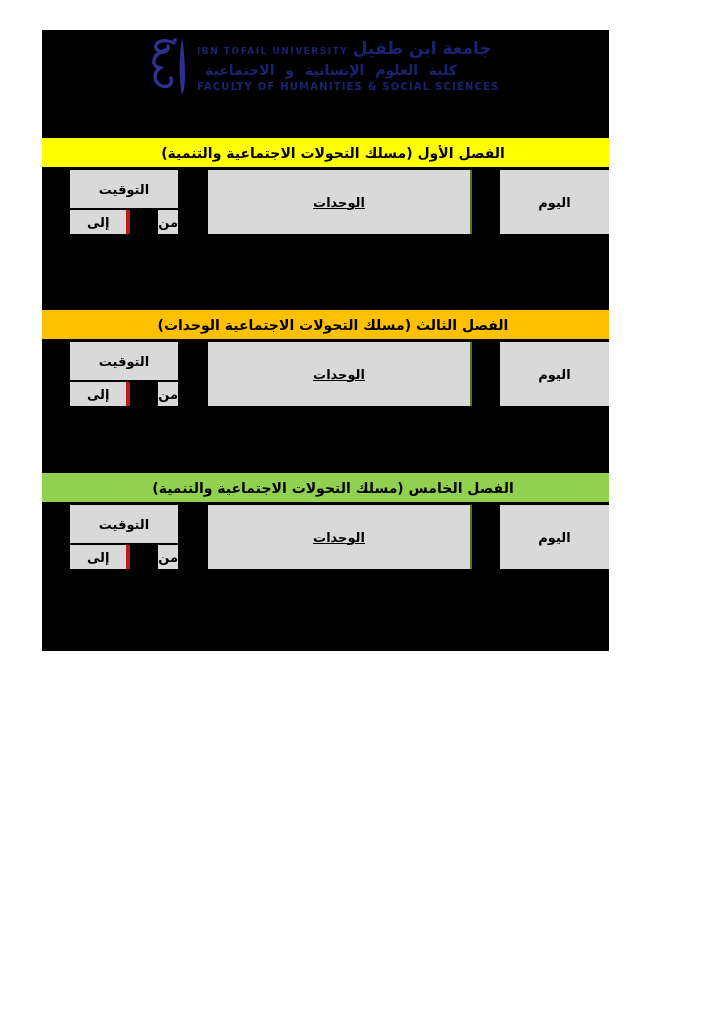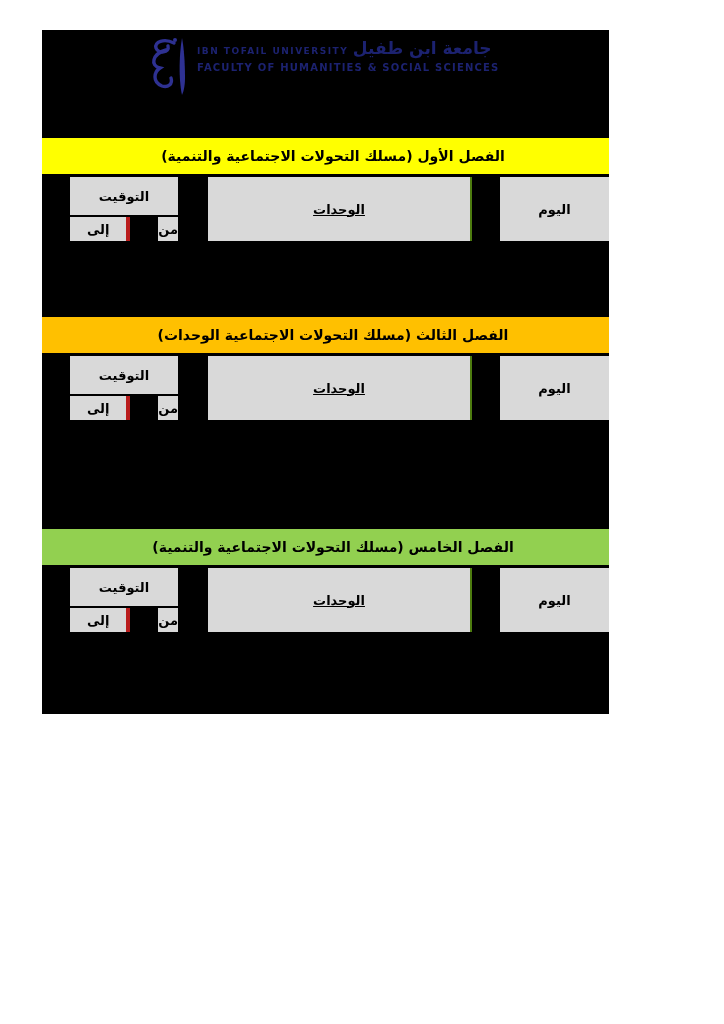--- a/index.html
+++ b/index.html
@@ -28,21 +28,21 @@
     white-space: nowrap; margin-bottom: 4px;
   }
   .ht-line1 .ar { font-size: 17px; letter-spacing: 0; }
   .ht-line2 {
     font-size: 14px; font-weight: bold; direction: rtl;
     word-spacing: 6px; margin-bottom: 3px;
   }
   .ht-line3 { font-size: 10px; font-weight: bold; letter-spacing: 1.2px; white-space: nowrap; }
   
   .band {
-    height: 36px;
+    height: 29px;
     display: flex; align-items: center; justify-content: center;
     font-size: 14px; font-weight: bold; color: #000;
     direction: rtl;
     padding-left: 15px;
   }
   
   .thead {
     height: 70px; display: flex;
     border-top: 3px solid #000; border-bottom: 3px solid #000;
   }
@@ -76,20 +76,21 @@
       <path d="M30 7 C20 2 10 6 12 12 C14 18 26 17 24 10" stroke="#2e3192" stroke-width="3.4" fill="none" stroke-linecap="round"></path>
       <path d="M22 14 C8 18 6 30 16 32 C10 36 8 46 18 50 C24 52 29 48 27 42" stroke="#2e3192" stroke-width="3.4" fill="none" stroke-linecap="round"></path>
       <path d="M38 2 C36 14 35 30 36 44 C36.5 50 37 55 38 59 C40 55 41 48 41 42 C41 28 40 12 38 2 Z" fill="#2e3192"></path>
       <circle cx="31" cy="4" r="2" fill="#2e3192"></circle>
     </svg>
     <div class="header-text">
       <div class="ht-line1">
         <span>IBN TOFAIL UNIVERSITY</span>
         <span class="ar">جامعة ابن طفيل</span>
       </div>
+      <div class="ht-line2">كلية العلوم الإنسانية و الاجتماعية</div>
       <div class="ht-line3">FACULTY OF HUMANITIES &amp; SOCIAL SCIENCES</div>
     </div>
   </div>
 
   <div>
     <div class="band" style="background-color: rgb(255, 255, 0);">الفصل الأول (مسلك التحولات الاجتماعية والتنمية)</div>
     <div class="thead">
       <div class="tg">
         <div class="cell tg-top">التوقيت</div>
         <div class="tg-bottom">
@@ -113,21 +114,21 @@
           <div class="cell tg-from">من</div>
         </div>
       </div>
       <div class="cell units-cell">الوحدات</div>
       <div class="cell day-cell">اليوم</div>
     </div>
     <div class="tbody-black body-s2"></div>
   </div>
 
   <div>
-    <div class="band" style="background-color: rgb(146, 208, 80); margin-top: 42px;">الفصل الخامس (مسلك التحولات الاجتماعية والتنمية)</div>
+    <div class="band" style="background-color: rgb(146, 208, 80);">الفصل الخامس (مسلك التحولات الاجتماعية والتنمية)</div>
     <div class="thead">
       <div class="tg">
         <div class="cell tg-top">التوقيت</div>
         <div class="tg-bottom">
           <div class="cell tg-to">إلى</div>
           <div class="cell tg-from">من</div>
         </div>
       </div>
       <div class="cell units-cell">الوحدات</div>
       <div class="cell day-cell">اليوم</div>

